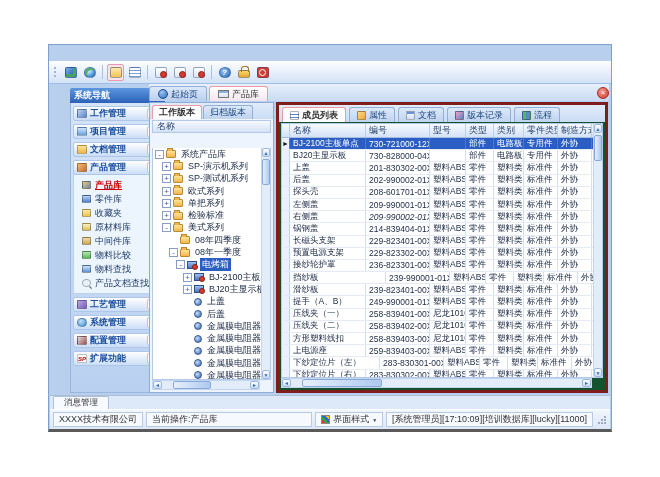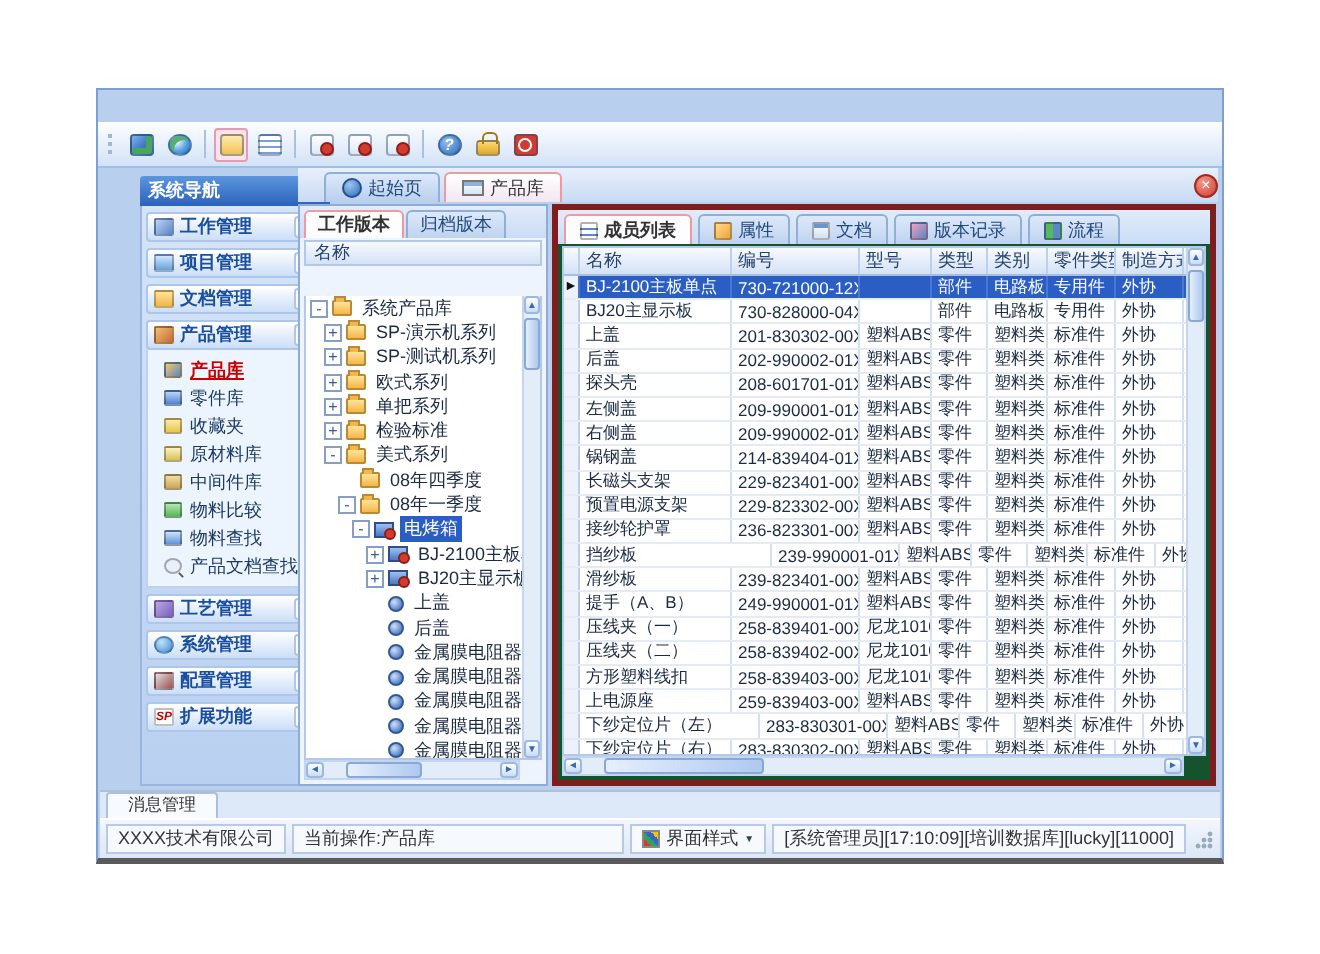--- a/index.html
+++ b/index.html
@@ -74,21 +74,21 @@
   .ii-rawmaterial-icon{background:linear-gradient(#fdf3c2,#d8c05a);}
   .ii-midpart-icon{background:linear-gradient(#f2dcae,#caa84f);}
   .ii-compare-icon{background:linear-gradient(#b8e6b0,#58b85c);}
   .ii-search-material-icon{background:linear-gradient(#cfe2f8,#5f93d8);}
   .ii-doc-search-icon{background:#e8f0fb;border-radius:50%;}
   .ii-doc-search-icon::after{content:"";position:absolute;right:-2px;bottom:-2px;width:3px;height:1px;background:#555;transform:rotate(45deg);}
   .sb-item .lbl{white-space:nowrap;}
   .sb-item.sel .lbl{color:var(--red);text-decoration:underline;font-weight:bold;}
   
   .tabstrip{position:absolute;left:99px;top:0;right:1px;height:17px;display:flex;align-items:flex-end;
-    background:linear-gradient(#e8f0fb,#c9daf4);padding-left:13px;}
+    background:linear-gradient(#e8f0fb,#c9daf4);padding-left:0;}
   .doc-tab{display:flex;align-items:center;gap:3px;height:15px;padding:0 8px;margin-right:2px;
     border:1px solid #93aed6;border-bottom:none;border-radius:3px 3px 0 0;
     background:linear-gradient(#dce9fa,#b9cfee);color:#234a80;}
   .doc-tab.active{background:linear-gradient(#fff,#f3e6ef);border-color:var(--tabhl);color:#333;}
   .dt-home-icon{width:10px;height:10px;border-radius:50%;background:radial-gradient(circle at 35% 30%,#9cc6f4,#2f6ab8);border:1px solid #24508c;}
   .dt-product-tab-icon{width:11px;height:8px;border:1px solid #777;background:linear-gradient(#fff,#d7e2f2);box-shadow:inset 0 2px 0 #8fb0da;}
   .strip-close{margin-left:auto;margin-bottom:2px;width:12px;height:12px;border-radius:50%;
     background:radial-gradient(circle at 35% 30%,#f4978c,#d23b2f);border:1px solid #a02a20;
     color:#fff;font-size:8px;line-height:10px;text-align:center;}
   
@@ -543,21 +543,21 @@
                 <span class="tc" style="width: 36px;">塑料ABS</span>
                 <span class="tc" style="width: 28px;">零件</span>
                 <span class="tc" style="width: 30px;">塑料类</span>
                 <span class="tc" style="width: 34px;">标准件</span>
                 <span class="tc" style="width: 34px;">外协</span>
                 <span class="tc" style="width: 20px;">条</span>
               </div>
               <div class="t-row">
                 <span class="tc ind" style="width: 8px;"></span>
                 <span class="tc" style="width: 76px;">右侧盖</span>
-                <span class="tc" style="width: 64px;">209-990002-01X</span>
+                <span class="tc" style="width: 64px; font-style: italic;">209-990002-01X</span>
                 <span class="tc" style="width: 36px;">塑料ABS</span>
                 <span class="tc" style="width: 28px;">零件</span>
                 <span class="tc" style="width: 30px;">塑料类</span>
                 <span class="tc" style="width: 34px;">标准件</span>
                 <span class="tc" style="width: 34px;">外协</span>
                 <span class="tc" style="width: 20px;">条</span>
               </div>
               <div class="t-row">
                 <span class="tc ind" style="width: 8px;"></span>
                 <span class="tc" style="width: 76px;">锅钢盖</span>

